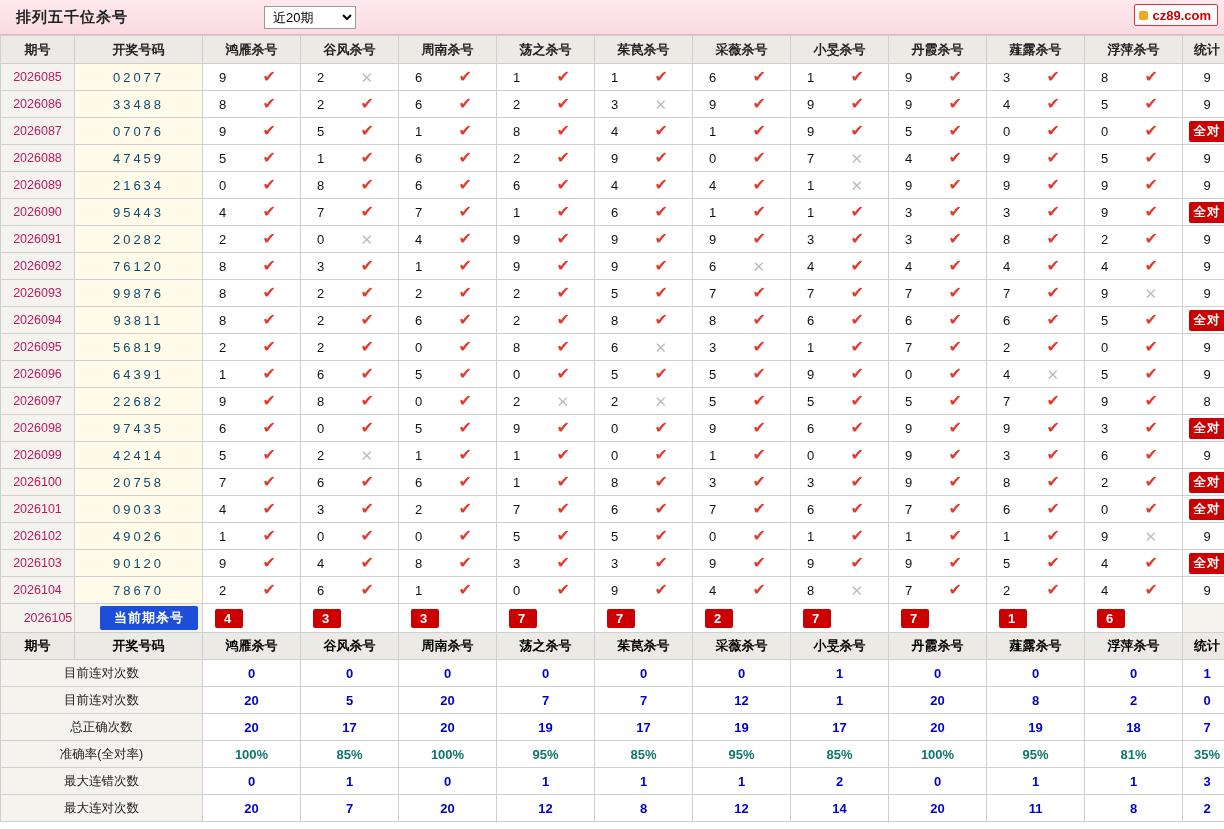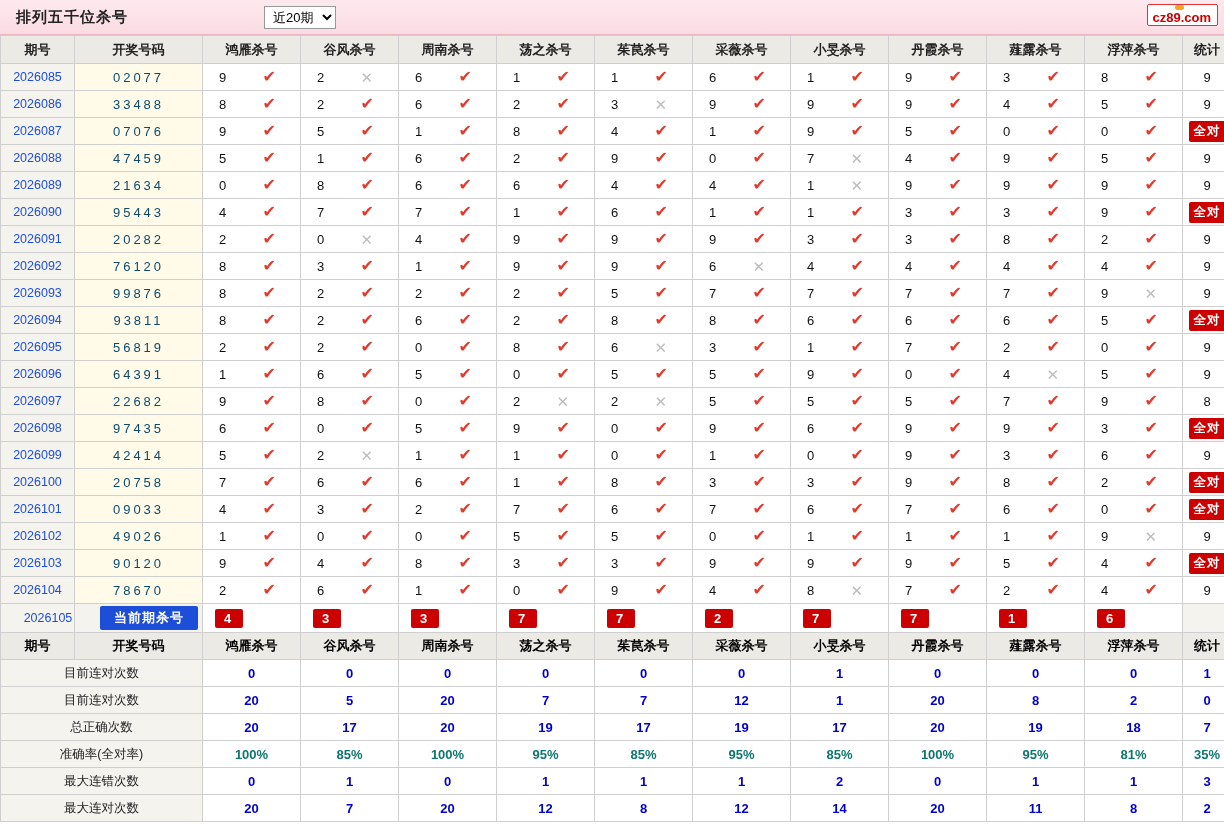--- a/index.html
+++ b/index.html
@@ -23,33 +23,32 @@
   .topbar-title{
     font-weight:bold;font-size:15px;color:#222;
     margin-left:16px;
     letter-spacing:1px;
   }
   .select-wrap{margin-left:100px;}
   select{
     font-family:"Liberation Sans",sans-serif;
     font-size:13px;
     padding:2px 4px;
-    width:72px;
+    width:92px;
     border:1px solid #999;
     background:#fff;
   }
   .logo{
     position:absolute;right:6px;top:4px;
     background:#fff;
     border:1px solid #d33;
     height:20px;
     display:flex;align-items:center;
     padding:0 6px 0 4px;
     border-radius:2px;
-    flex-direction:column;
   }
   .logo .dot{
     width:9px;height:9px;background:#f5a623;border-radius:2px;margin-right:4px;
   }
   .logo .txt{color:#cc0000;font-weight:bold;font-size:13px;font-family:"Liberation Sans",sans-serif;}
 
   
   table{
     border-collapse:collapse;
     width:1224px;
@@ -67,21 +66,21 @@
     background:#eceae4;
     font-weight:bold;
     color:#222;
     height:27px;
   }
   .col-issue{width:74px;}
   .col-code{width:128px;}
   .col-kill{width:98px;}
   .col-stat{width:49px;}
 
-  td.issue{background:#f5f3ee;color:#1d4ed8;font-size:12.5px;}
+  td.issue{background:#f5f3ee;color:#be185d;font-size:12.5px;}
   td.code{background:#fffbe8;color:#0c4a6e;letter-spacing:3px;font-size:13px;}
   td.killcell{background:#ffffff;padding:0;}
   .killinner{display:flex;align-items:center;height:26px;}
   .killnum{width:50%;text-align:left;padding-left:16px;font-size:13px;color:#111;}
   .killmark{width:50%;text-align:left;padding-left:6px;font-size:15px;line-height:1;}
   .tick{color:#e23b2e;font-weight:bold;font-size:16px;}
   .cross{color:#bdbdbd;font-weight:bold;font-size:15px;}
   td.stat{background:#ffffff;color:#111;font-size:13px;}
   .allright{
     display:inline-block;

